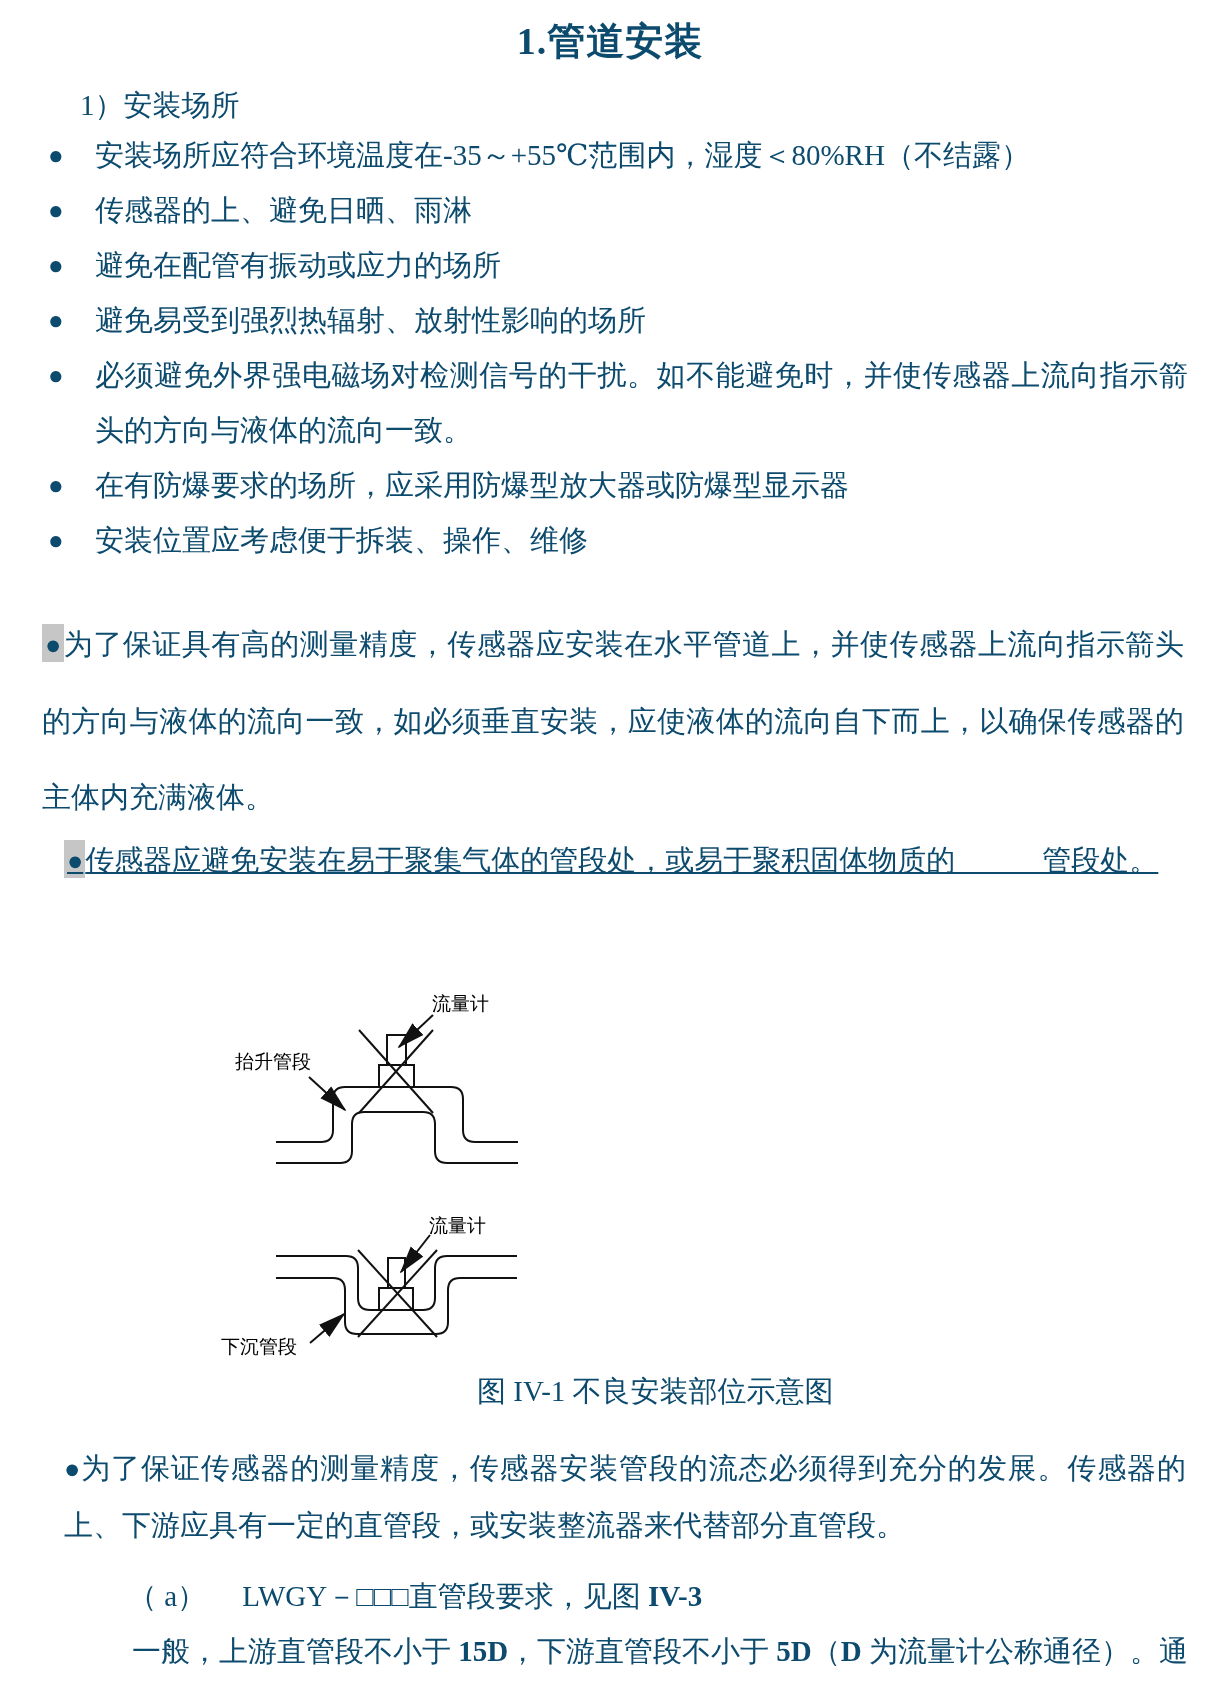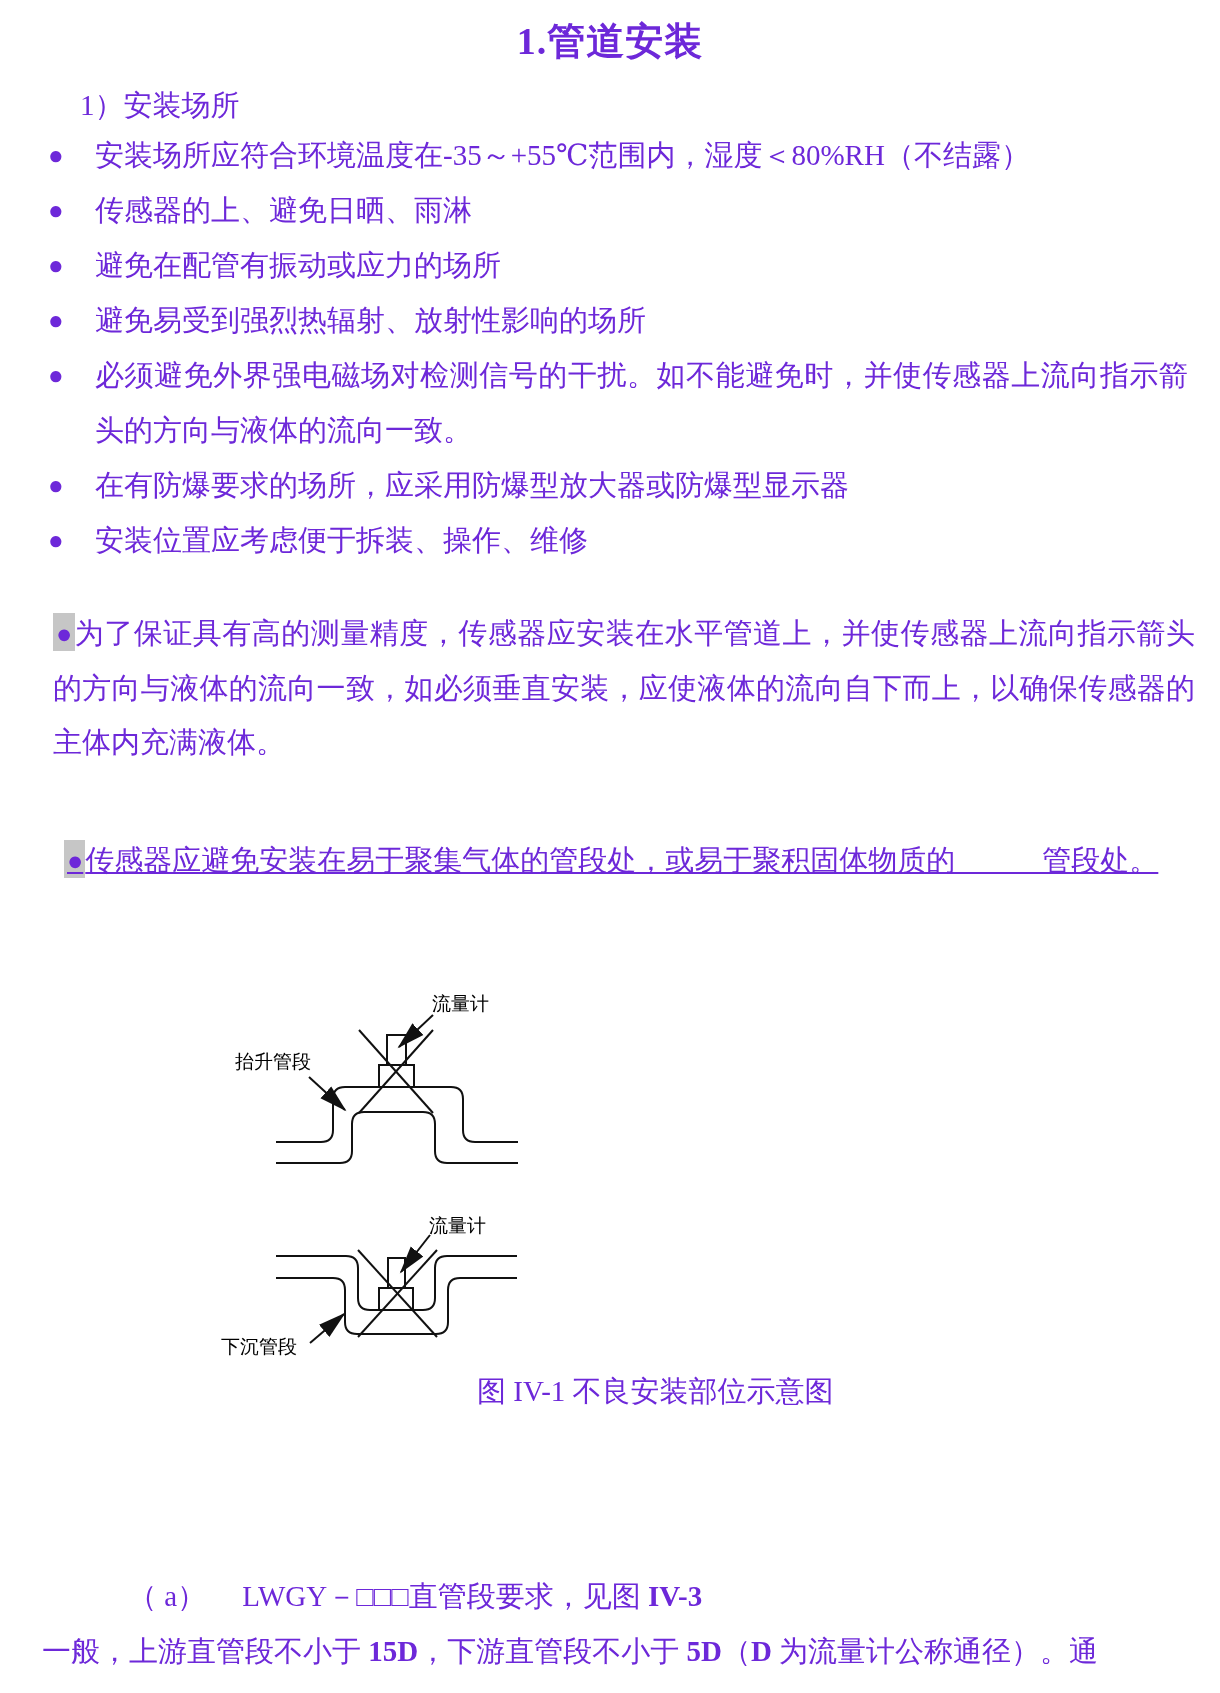--- a/index.html
+++ b/index.html
@@ -1,37 +1,37 @@
 <!DOCTYPE html>
 <html><head>
 <meta charset="utf-8">
 <style>
   html,body { margin:0; padding:0; background:#ffffff; }
   .page {
-    position:relative; width:1220px; height:1693px; background:#fff; color:#6d28d9;
+    position:relative; width:1220px; height:1693px; background:#fff; color:#0c4a6e;
     font-family:"Liberation Serif","DejaVu Serif",serif; font-size:29px; overflow:hidden;
   }
   .title { position:absolute; top:16px; left:0; width:100%; text-align:center;
            font-size:38px; font-weight:bold; letter-spacing:1px; }
   .h-num { position:absolute; left:42px; font-size:29px;margin-left:38px; }
   .h1 { top:86px; }
   .h2 { top:562px; }
   ul.blist { position:absolute; top:128px; left:42px; width:1146px; margin:0; padding:0; list-style:none; }
   ul.blist li { display:flex; line-height:55px; text-align:justify; }
   ul.blist .bg { flex:none; width:47px; padding-left:6px; font-size:26px; }
   ul.blist .bt { flex:1; }
   .para { position:absolute; text-align:justify; }
-  .pA { top:606px; left:42px; width:1142px; line-height:54px;margin-left:11px; }
+  .pA { top:606px; left:42px; width:1142px; line-height:76px; }
   .pB { top:842px; left:64px; width:1122px; line-height:37px; text-align:left;text-decoration:underline; }
   .pC { top:1440px; left:64px; width:1122px; line-height:56px; }
   .bullet-ch { font-size:27px; }
   .hl { background:#c6c6c6; padding:6px 2px 2px 3px; }
   .caption { position:absolute; top:1367px; left:477px; line-height:33px;margin-top:8px; }
   .lineA { position:absolute; top:1578px; left:128px; line-height:36px; }
-  .lineG { position:absolute; top:1633px; left:42px; width:1146px; line-height:36px; }
+  .lineG { position:absolute; top:1633px; left:42px; width:1146px; line-height:36px;text-align:right; }
   .b { font-weight:bold; }
   svg.diag { position:absolute; }
   svg.d1 { top:958px; left:222px; }
   svg.d2 { top:1203px; left:205px; }
   svg .ln { stroke:#111; stroke-width:2; fill:none; }
   svg .bx { stroke:#111; stroke-width:2; fill:#fff; }
   svg text { font-family:"Liberation Serif","DejaVu Serif",serif; font-size:19px; fill:#000; }
 </style>
 </head>
 <body>
@@ -119,18 +119,19 @@
     <line class="ln" x1="232" y1="47" x2="153" y2="134"></line>
 
     <line class="ln" x1="225" y1="32" x2="196" y2="69" marker-end="url(#ah2)"></line>
     <line class="ln" x1="105" y1="140" x2="139" y2="111" marker-end="url(#ah2)"></line>
     <text x="224" y="29">流量计</text>
     <text x="16" y="150">下沉管段</text>
   </svg>
 
   <div class="caption">图 IV-1 不良安装部位示意图</div>
 
+  <div class="para pC"><span class="bullet-ch">●</span><span>为了保证传感器的测量精度，传感器安装管段的流态必须得到充分的发展。传感器的上、下游应具有一定的直管段，或安装整流器来代替部分直管段。</span></div>
 
   <div class="lineA"><span>（ a）　 LWGY－□□□直管段要求，见图 </span><span class="b">IV-3</span></div>
 
   <div class="lineG"><span>一般，上游直管段不小于 </span><span class="b">15D</span><span>，下游直管段不小于 </span><span class="b">5D</span><span>（</span><span class="b">D</span><span> 为流量计公称通径）。通</span></div>
 
 </div>
 
 </body></html>

